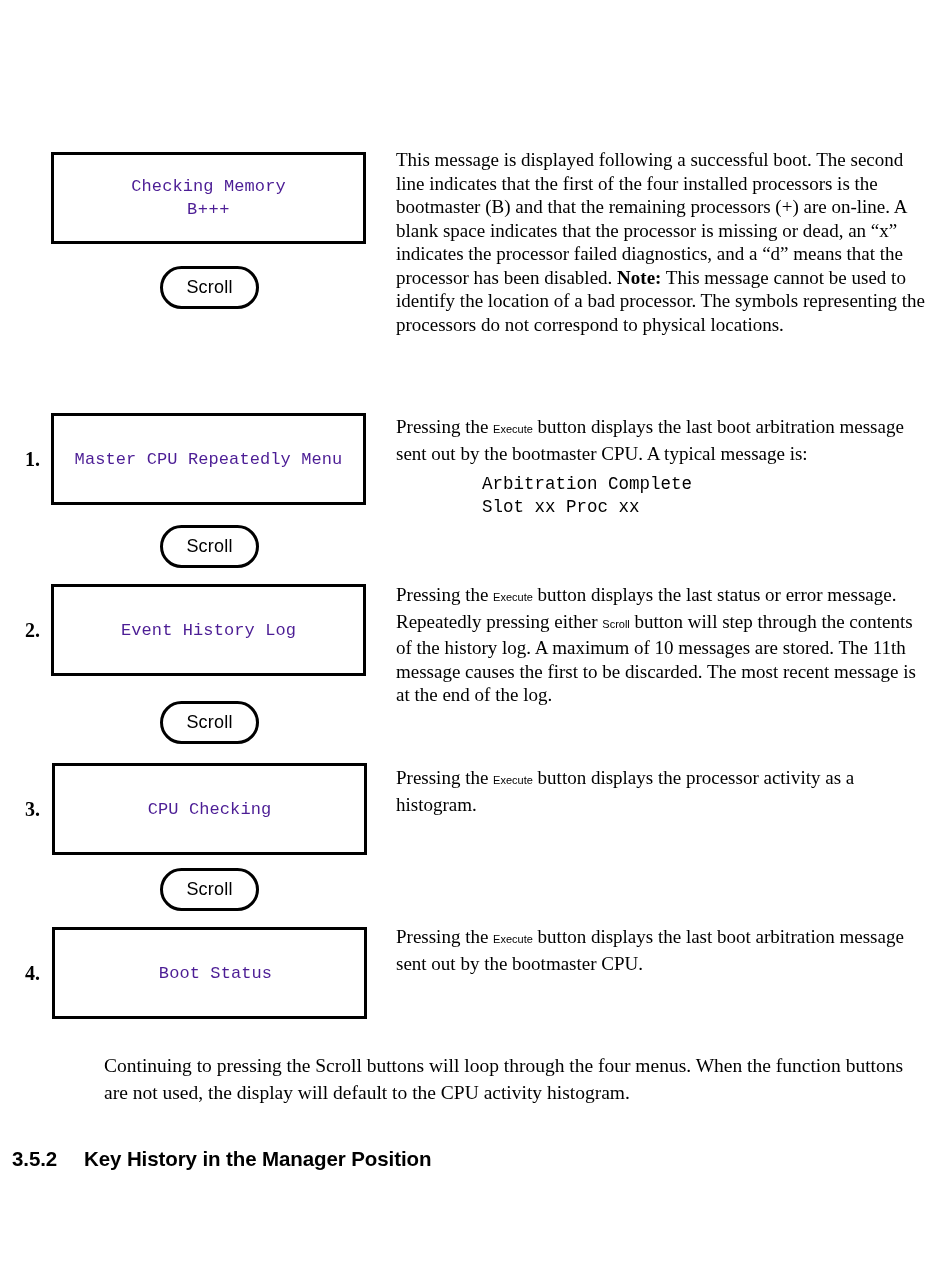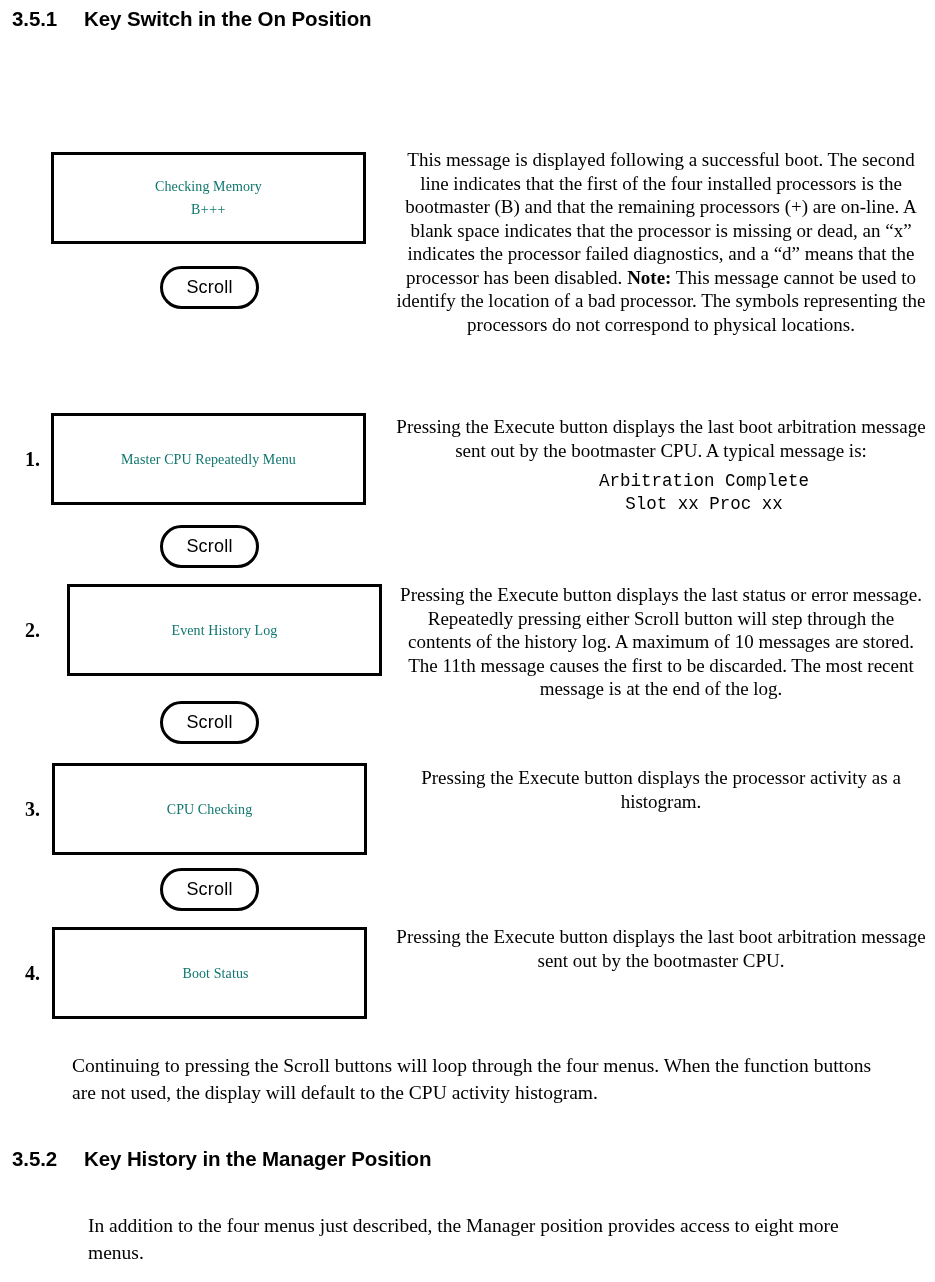--- a/index.html
+++ b/index.html
@@ -40,46 +40,46 @@
 
   
   .body-para {
     position: absolute;
     font-family: "Liberation Serif", serif;
     font-size: 19.5px;
     line-height: 27px;
     color: #000;
   }
   #intro-para { left: 88px; top: 68px; width: 810px; }
-  #closing-para { left: 72px; top: 1052px; width: 800px; font-family: Liberation Serif, serif; }
+  #closing-para { left: 104px; top: 1052px; width: 800px; font-family: Liberation Serif, serif; }
   #manager-para { left: 88px; top: 1212px; width: 810px; }
 
   
   .diagram {
     position: absolute;
     left: 0; top: 0;
     width: 935px;
     height: 1030px;
   }
 
   .menu-box {
     position: absolute;
     border: 3px solid #000;
     background: #fff;
     box-sizing: border-box;
     display: flex;
     align-items: center;
     justify-content: center;
   }
   .menu-box .box-label {
-    font-family: Liberation Serif, serif;
-    font-size: 14px;
+    font-family: Liberation Mono, monospace;
+    font-size: 17px;
     line-height: 23px;
     text-align: center;
-    color: #0f766e;
+    color: #4c1d95;
     letter-spacing: 0.1px;
   }
   .menu-box .box-label .line2 {
     display: block;
     letter-spacing: 0.5px;
   }
 
   .step-number {
     position: absolute;
     font-family: "Liberation Serif", serif;
@@ -106,25 +106,24 @@
   }
 
   
   .side-text {
     position: absolute;
     font-family: "Liberation Serif", serif;
     font-size: 19px;
     line-height: 23.5px;
     color: #000;
     width: 520px;
-    text-align: center;
   }
   .side-text .mono {
-    font-family: Liberation Serif, serif;
-    font-size: 19px;
+    font-family: Liberation Sans, sans-serif;
+    font-size: 11px;
   }
   .side-text .bold {
     font-weight: bold;
   }
   .code-block {
     font-family: "Liberation Mono", monospace;
     font-size: 17.5px;
     line-height: 23px;
     white-space: pre;
     margin-left: 86px;
@@ -135,23 +134,20 @@
   #side-master   { left: 396px; top: 415px; width: 530px; }
   #side-event    { left: 396px; top: 583px; width: 530px; }
   #side-cpu      { left: 396px; top: 766px; width: 530px; }
   #side-boot     { left: 396px; top: 925px; width: 530px; }
 </style>
 </head>
 <body>
 
 <div class="page">
 
-  <div class="section-heading" id="heading-351">
-    <span class="num">3.5.1</span><span>Key Switch in the On Position</span>
-  </div>
 
 
   <div class="diagram">
 
     <div class="menu-box" style="left:51px; top:152px; width:315px; height:92px;">
       <div class="box-label">
         <span>Checking Memory</span>
         <span class="line2">B+++</span>
       </div>
     </div>
@@ -167,21 +163,21 @@
         <span>Master CPU Repeatedly Menu</span>
       </div>
     </div>
 
     <div class="scroll-button" style="left:160px; top:525px; width:99px; height:43px;">
       <span class="btn-label">Scroll</span>
     </div>
 
     <div class="step-number" style="left:25px; top:619px;">2.</div>
 
-    <div class="menu-box" style="left:67px; top:584px; width:315px; height:92px;">
+    <div class="menu-box" style="left:51px; top:584px; width:315px; height:92px;">
       <div class="box-label">
         <span>Event History Log</span>
       </div>
     </div>
 
     <div class="scroll-button" style="left:160px; top:701px; width:99px; height:43px;">
       <span class="btn-label">Scroll</span>
     </div>
 
     <div class="step-number" style="left:25px; top:798px;">3.</div>
@@ -227,15 +223,14 @@
   <div class="side-text" id="side-boot">
     <span>Pressing the </span><span class="mono">Execute</span><span> button displays the last boot arbitration message sent out by the bootmaster CPU.</span>
   </div>
 
   <div class="body-para" id="closing-para">Continuing to pressing the Scroll buttons will loop through the four menus. When the function buttons are not used, the display will default to the CPU activity histogram.</div>
 
   <div class="section-heading" id="heading-352">
     <span class="num">3.5.2</span><span>Key History in the Manager Position</span>
   </div>
 
-  <div class="body-para" id="manager-para">In addition to the four menus just described, the Manager  position provides access to eight more menus.</div>
 
 </div>
 
 </body></html>

